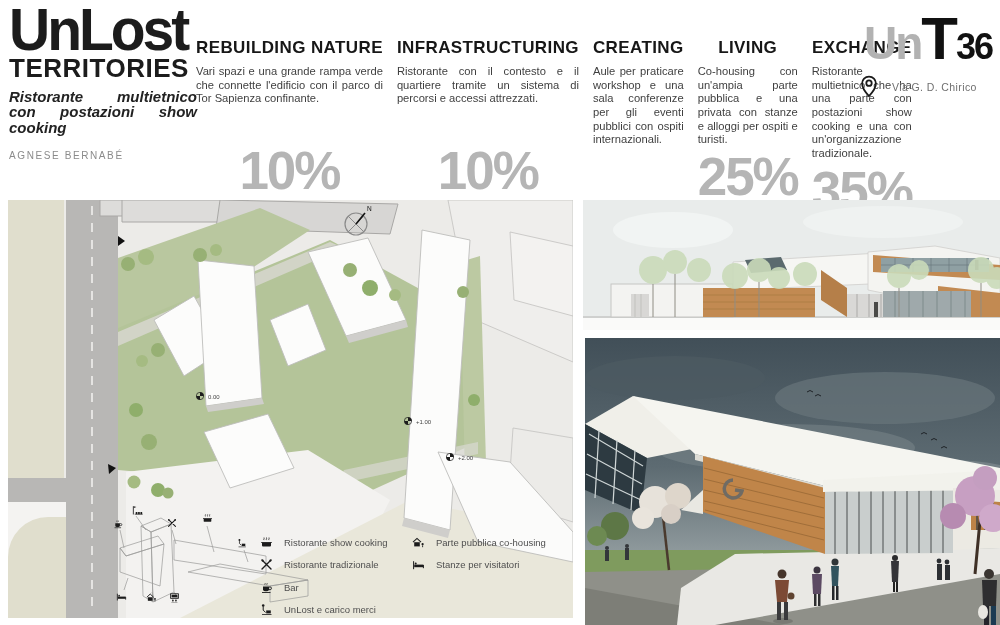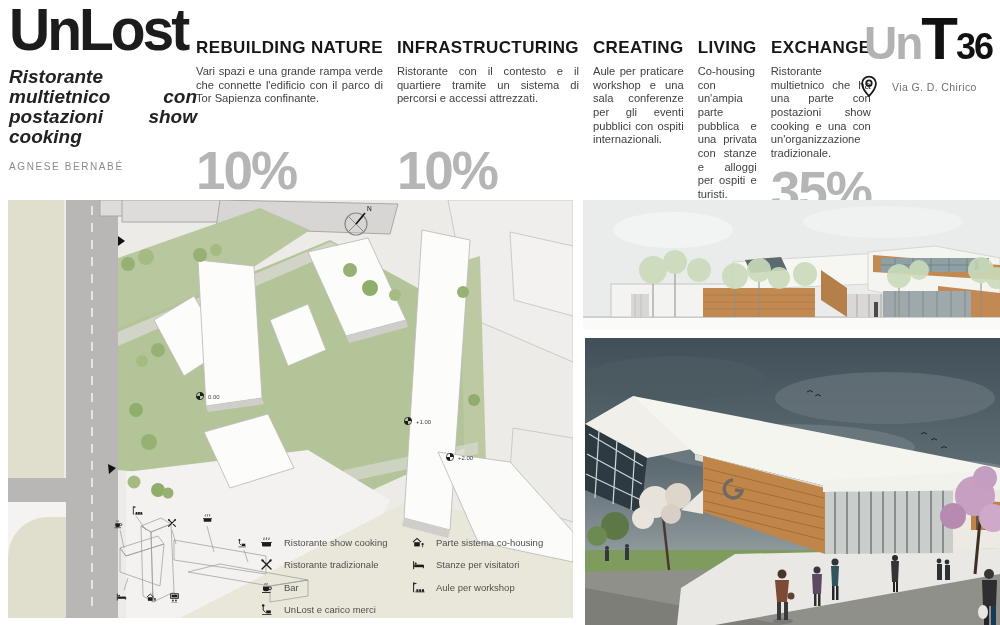--- a/index.html
+++ b/index.html
@@ -5,33 +5,33 @@
   html,body{margin:0;padding:0;background:#ffffff;}
   body{width:1000px;height:625px;position:relative;overflow:hidden;
        font-family:"Liberation Sans", sans-serif;color:#1c1c1c;}
 
   
   .title-block{position:absolute;left:9px;top:2px;width:188px;}
   .t-main{font-size:57px;font-weight:800;letter-spacing:-3px;line-height:.92;
           transform:scaleY(1.04);transform-origin:left top;}
   .t-sub{font-size:26px;font-weight:800;letter-spacing:.5px;line-height:1.05;margin-top:1px;}
   .t-ita{font-size:22px;font-style:italic;line-height:.98;margin-top:4px;color:#222;}
-  .t-tag{font-size:19px;font-style:italic;font-weight:bold;line-height:1.05;
-         margin-top:13px;text-align:justify;color:#222;}
+  .t-tag{font-size:15px;font-style:italic;font-weight:bold;line-height:1.05;
+         margin-top:6px;text-align:justify;color:#222;}
   .t-author{font-size:10px;letter-spacing:1.6px;color:#8b8b8b;margin-top:14px;}
 
   
   .concepts{position:absolute;left:196px;top:38px;width:668px;
             display:grid;grid-template-columns:repeat(5,1fr);column-gap:14px;}
   .c-head{font-size:17px;font-weight:bold;letter-spacing:.4px;text-align:center;
           white-space:nowrap;color:#171717;}
   .c-text{margin-top:7px;font-size:11.2px;line-height:1.22;text-align:justify;
           color:#3f3f3f;min-height:76px;}
   .c-pct{font-size:53px;font-weight:bold;color:#b5b5b5;letter-spacing:-2px;
-         line-height:1;margin-top:3px;}
+         line-height:1;margin-top:3px;text-align:center;}
 
   
   .brand{position:absolute;right:4px;top:4px;width:136px;text-align:center;}
   .brand-line{display:flex;align-items:baseline;justify-content:center;letter-spacing:-2px;}
   .b-gray{font-size:46px;font-weight:800;color:#b2b2b2;}
   .b-black{font-size:60px;font-weight:800;color:#111;}
   .b-num{font-size:36px;font-weight:800;color:#111;margin-top:15px;}
   .brand-addr{display:flex;align-items:center;justify-content:flex-start;gap:14px;margin-top:2px;}
   .addr-text{font-size:10.5px;color:#6f6f6f;letter-spacing:.4px;}
 
@@ -47,20 +47,21 @@
   .lg-label{font-size:9.5px;color:#4f4f4f;white-space:nowrap;}
 
   .elev-wrap{position:absolute;left:583px;top:200px;width:417px;height:130px;}
   .persp-wrap{position:absolute;left:585px;top:338px;width:415px;height:287px;}
 </style>
 </head>
 <body>
 
 <div class="title-block">
   <div class="t-main">UnLost</div>
+  <div class="t-sub">TERRITORIES</div>
   <div class="t-tag">Ristorante multietnico con postazioni show cooking</div>
   <div class="t-author">AGNESE BERNABÉ</div>
 </div>
 
 <div class="concepts">
   <div class="c-col">
     <div class="c-head">REBUILDING NATURE</div>
     <div class="c-text">Vari spazi e una grande rampa verde che connette l'edificio con il parco di Tor Sapienza confinante.</div>
     <div class="c-pct">10%</div>
   </div>
@@ -69,20 +70,21 @@
     <div class="c-text">Ristorante con il contesto e il quartiere tramite un sistema di percorsi e accessi attrezzati.</div>
     <div class="c-pct">10%</div>
   </div>
   <div class="c-col">
     <div class="c-head">CREATING</div>
     <div class="c-text">Aule per praticare workshop e una sala conferenze per gli eventi pubblici con ospiti internazionali.</div>
   </div>
   <div class="c-col">
     <div class="c-head">LIVING</div>
     <div class="c-text">Co-housing con un'ampia parte pubblica e una privata con stanze e alloggi per ospiti e turisti.</div>
+    <div class="c-pct">25%</div>
   </div>
   <div class="c-col">
     <div class="c-head">EXCHANGE</div>
     <div class="c-text">Ristorante multietnico che ha una parte con postazioni show cooking e una con un'organizzazione tradizionale.</div>
     <div class="c-pct">35%</div>
   </div>
 </div>
 
 <div class="brand">
   <div class="brand-line">
@@ -316,33 +318,27 @@
             <use href="#ic-cart"></use>
           </svg>
         <span class="lg-label">UnLost e carico merci</span>
       </div>
     </div>
     <div class="lg-col lg-col2">
       <div class="lg-row">
         <svg class="lg-ic">
             <use href="#ic-house"></use>
           </svg>
-        <span class="lg-label">Parte sistema co-housing</span>
+        <span class="lg-label">Parte pubblica co-housing</span>
       </div>
       <div class="lg-row">
         <svg class="lg-ic">
             <use href="#ic-bed"></use>
           </svg>
         <span class="lg-label">Stanze per visitatori</span>
-      </div>
-      <div class="lg-row">
-        <svg class="lg-ic">
-            <use href="#ic-workshop"></use>
-          </svg>
-        <span class="lg-label">Aule per workshop</span>
       </div>
     </div>
   </div>
 </div>
 
 <div class="elev-wrap">
   <svg width="417" height="130" viewBox="0 0 417 130">
     <rect width="417" height="130" fill="#e9eceb"></rect>
     <ellipse cx="90" cy="30" rx="60" ry="18" fill="#f1f4f3"></ellipse>
     <ellipse cx="300" cy="22" rx="80" ry="16" fill="#eff2f1"></ellipse>

